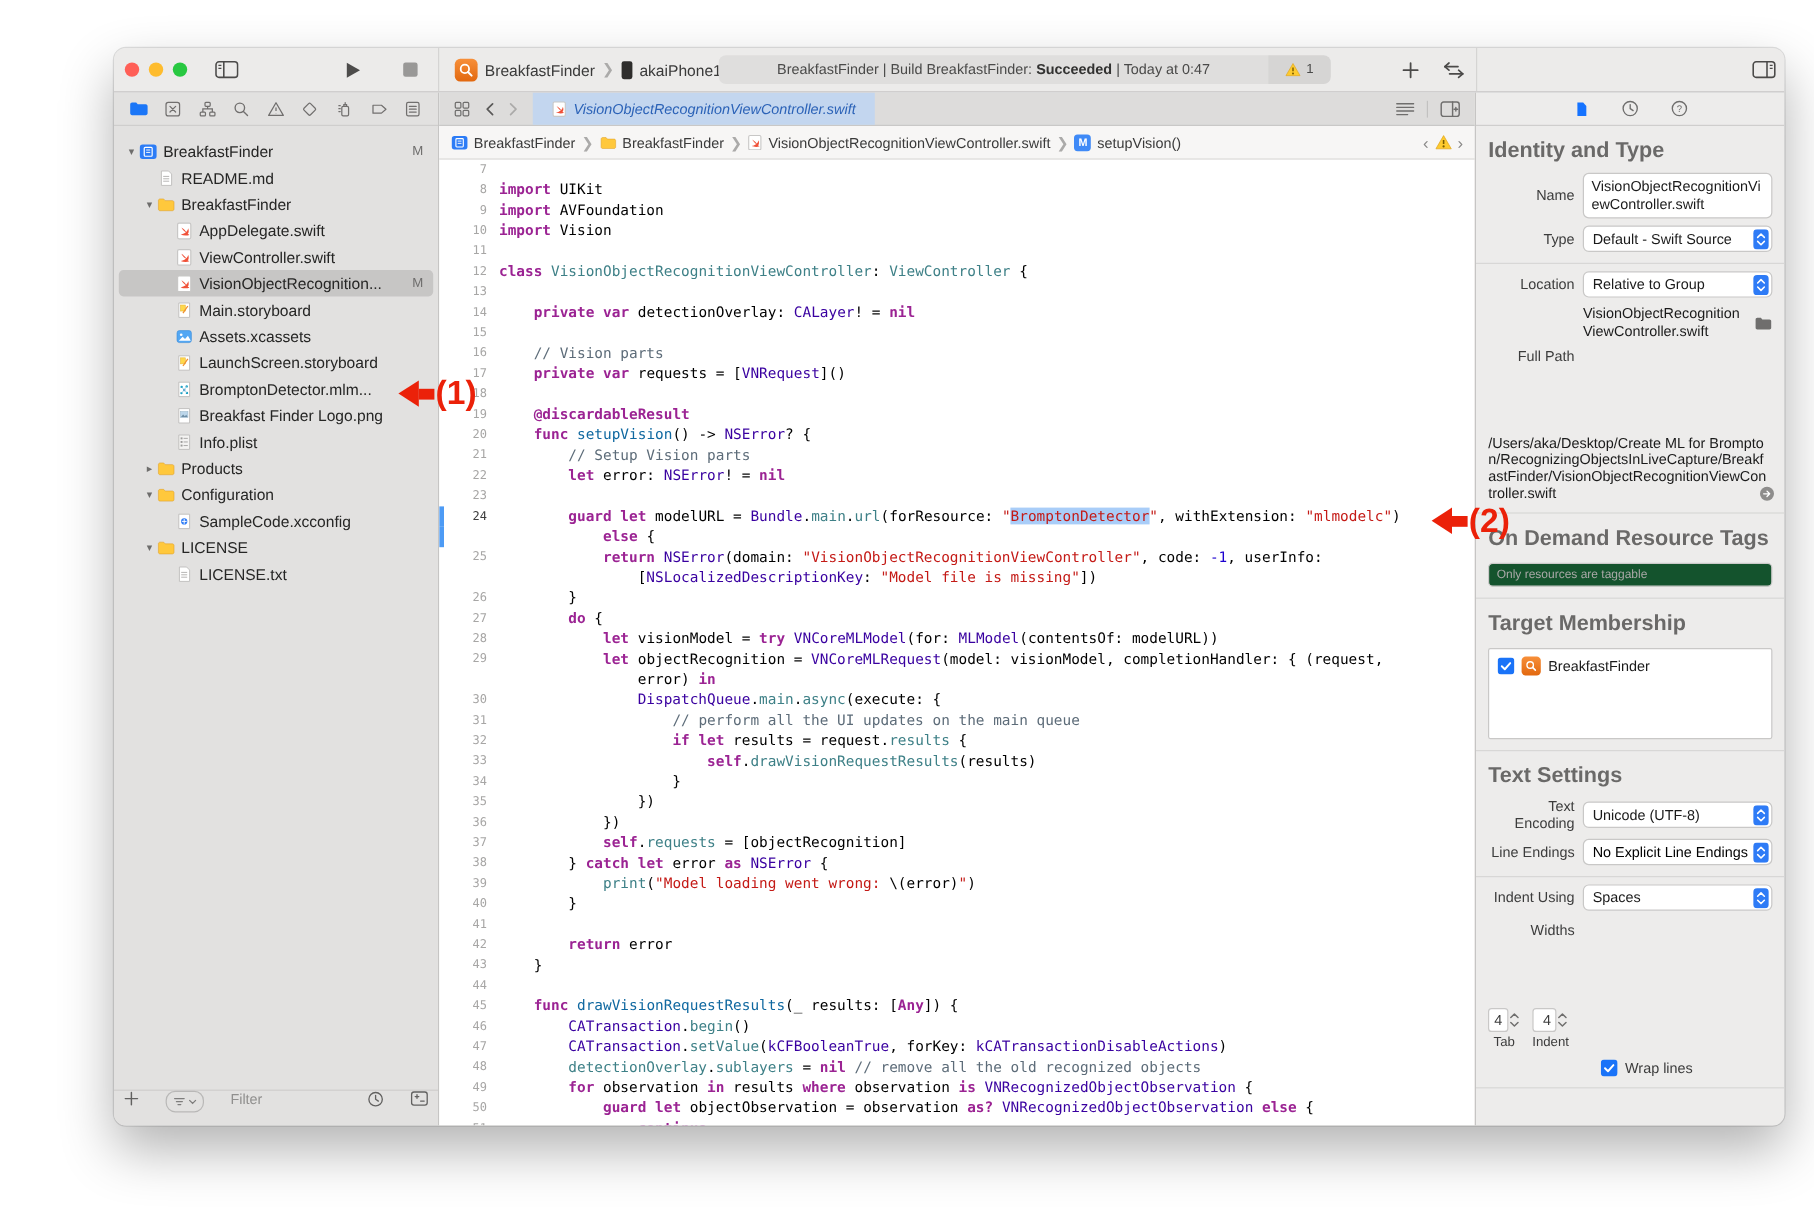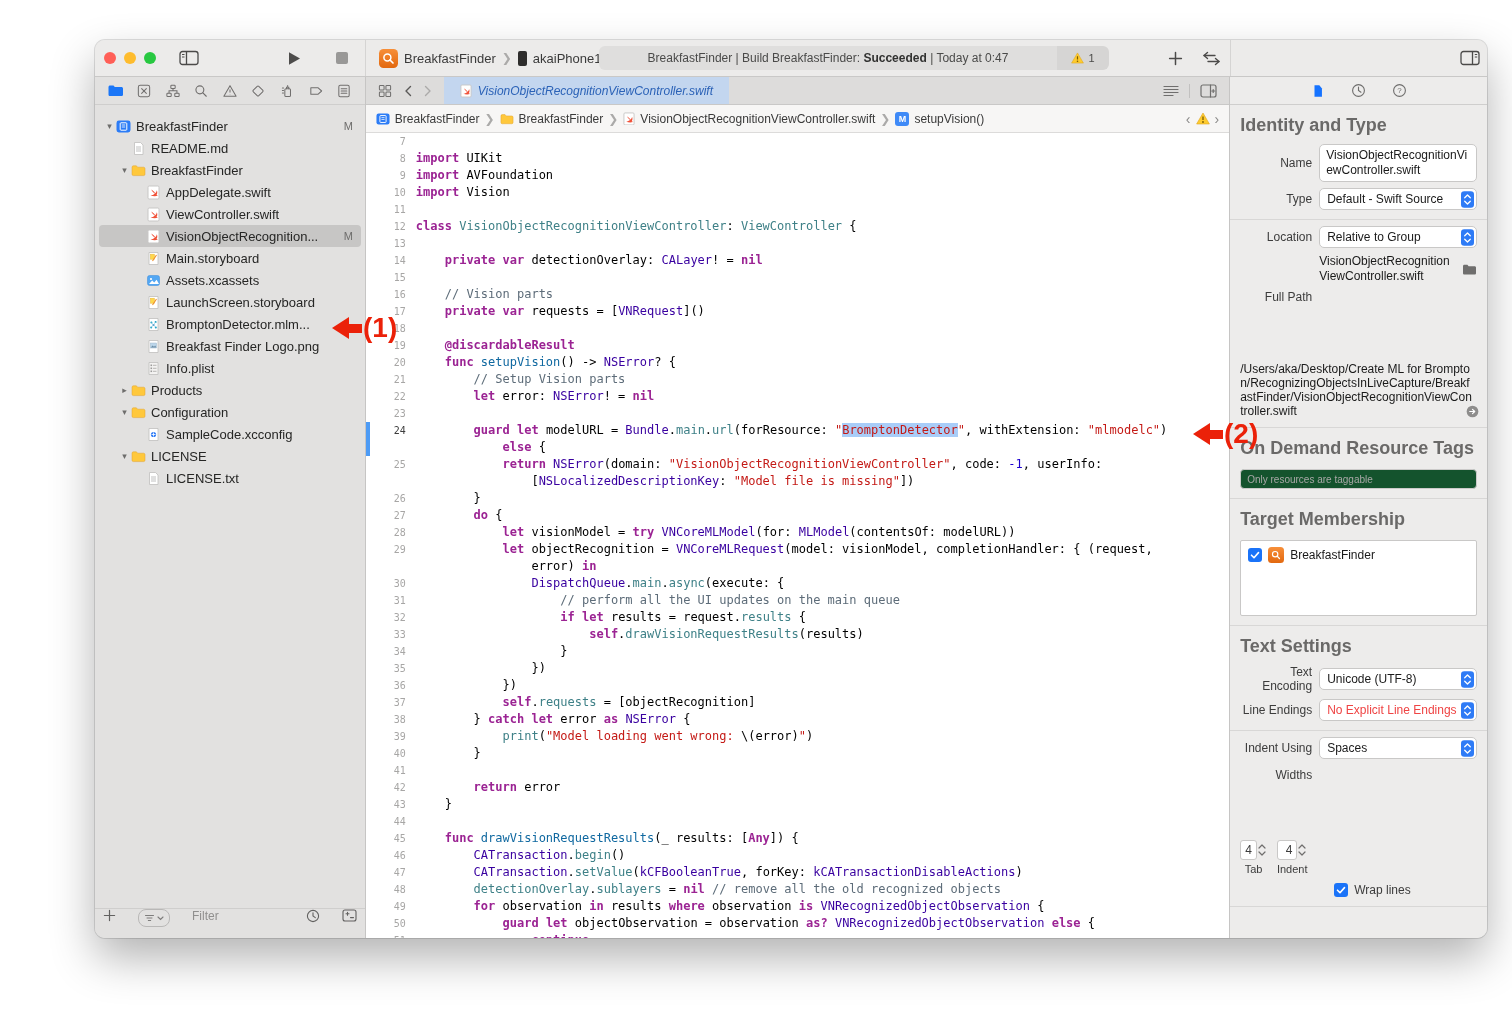--- a/index.html
+++ b/index.html
@@ -77,21 +77,21 @@
   .itabs{height:27px;border-bottom:1px solid #CFCECD;display:flex;align-items:center;justify-content:center;gap:26px;}
   .ihead{font-size:18px;font-weight:bold;color:#6A6968;margin:10px 10px 2px;}
   .irow{display:flex;align-items:center;margin:6px 10px 0 10px;}
   .irow.top{align-items:flex-start;flex-direction:column;}
   .ilabel{width:72px;flex:0 0 72px;text-align:right;margin-right:7px;color:#3C3C3C;font-size:12px;}
   .ifield{flex:1;background:#FFF;border:1px solid #C9C8C7;border-radius:5px;padding:3px 6px;font-size:12px;
     word-break:break-all;line-height:15px;color:#1A1A1A;}
   .dd{flex:1;height:20px;background:#FFF;border:1px solid #C9C8C7;border-radius:5px;display:flex;align-items:center;
     padding:0 2px 0 7px;font-size:12px;color:#1A1A1A;}
   .dd span{flex:1;white-space:nowrap;overflow:hidden;}
-  .dd.muted span{color:#ef4444;}
+  .dd.muted span{color:#000000;}
   .hr{height:1px;background:#D8D7D6;margin:9px 0 0 0;}
   .locfile{flex:1;display:flex;align-items:center;gap:6px;}
   .locfile .txt{flex:1;word-break:break-all;line-height:15px;font-size:12px;color:#1A1A1A;}
   .fullpath{flex:1;position:relative;word-break:break-all;line-height:14px;font-size:12px;color:#1A1A1A;padding-right:2px;}
   .fullpath .go{position:absolute;right:-2px;bottom:0;}
   .odrfield{margin:8px 10px 0;border:1px solid #CBCAC9;border-radius:4px;background:#14532d;height:18px;
     display:flex;align-items:center;padding:0 6px;font-size:10px;color:#A9A8A7;}
   .targetbox{margin:8px 10px 0;background:#FFF;border:1px solid #C9C8C7;height:62px;border-radius:2px;padding:6px 7px;}
   .targetrow{display:flex;align-items:center;gap:6px;font-size:12px;color:#1A1A1A;}
   .ticon{width:16px;height:16px;border-radius:3.5px;background:linear-gradient(#F78F39,#E2680F);

